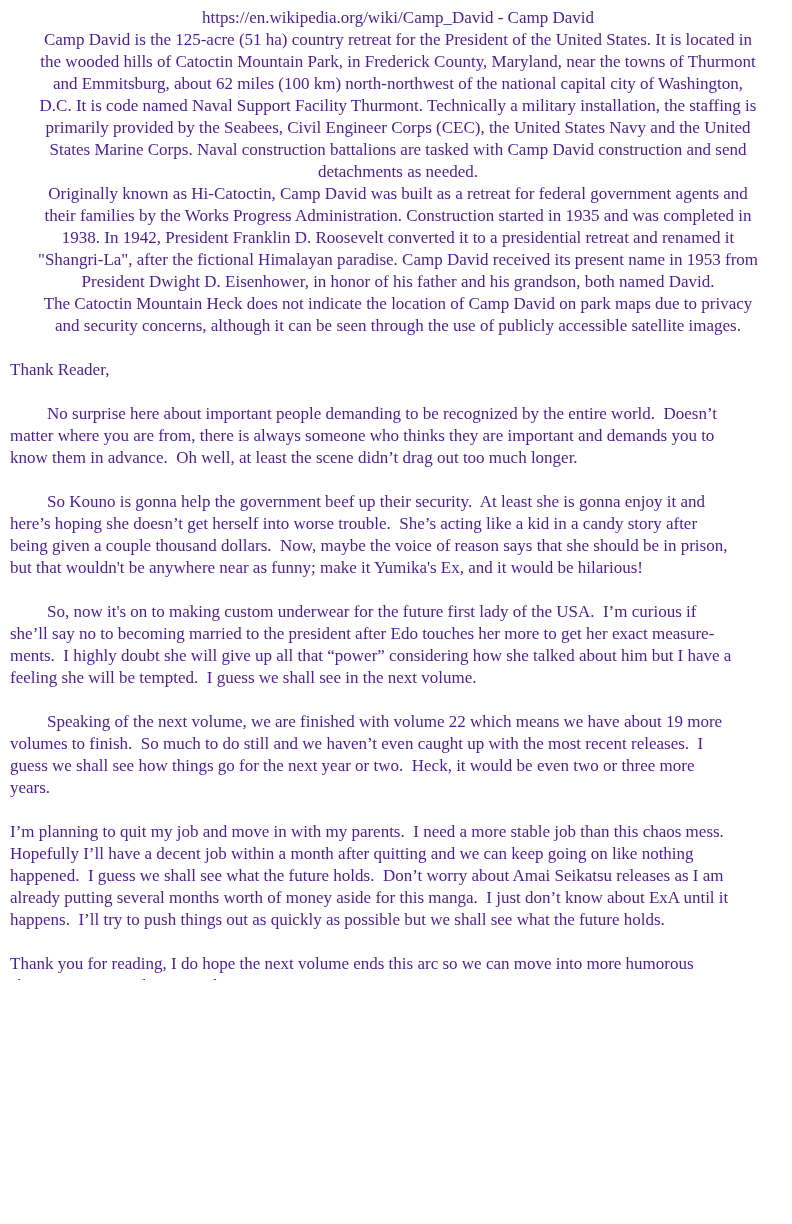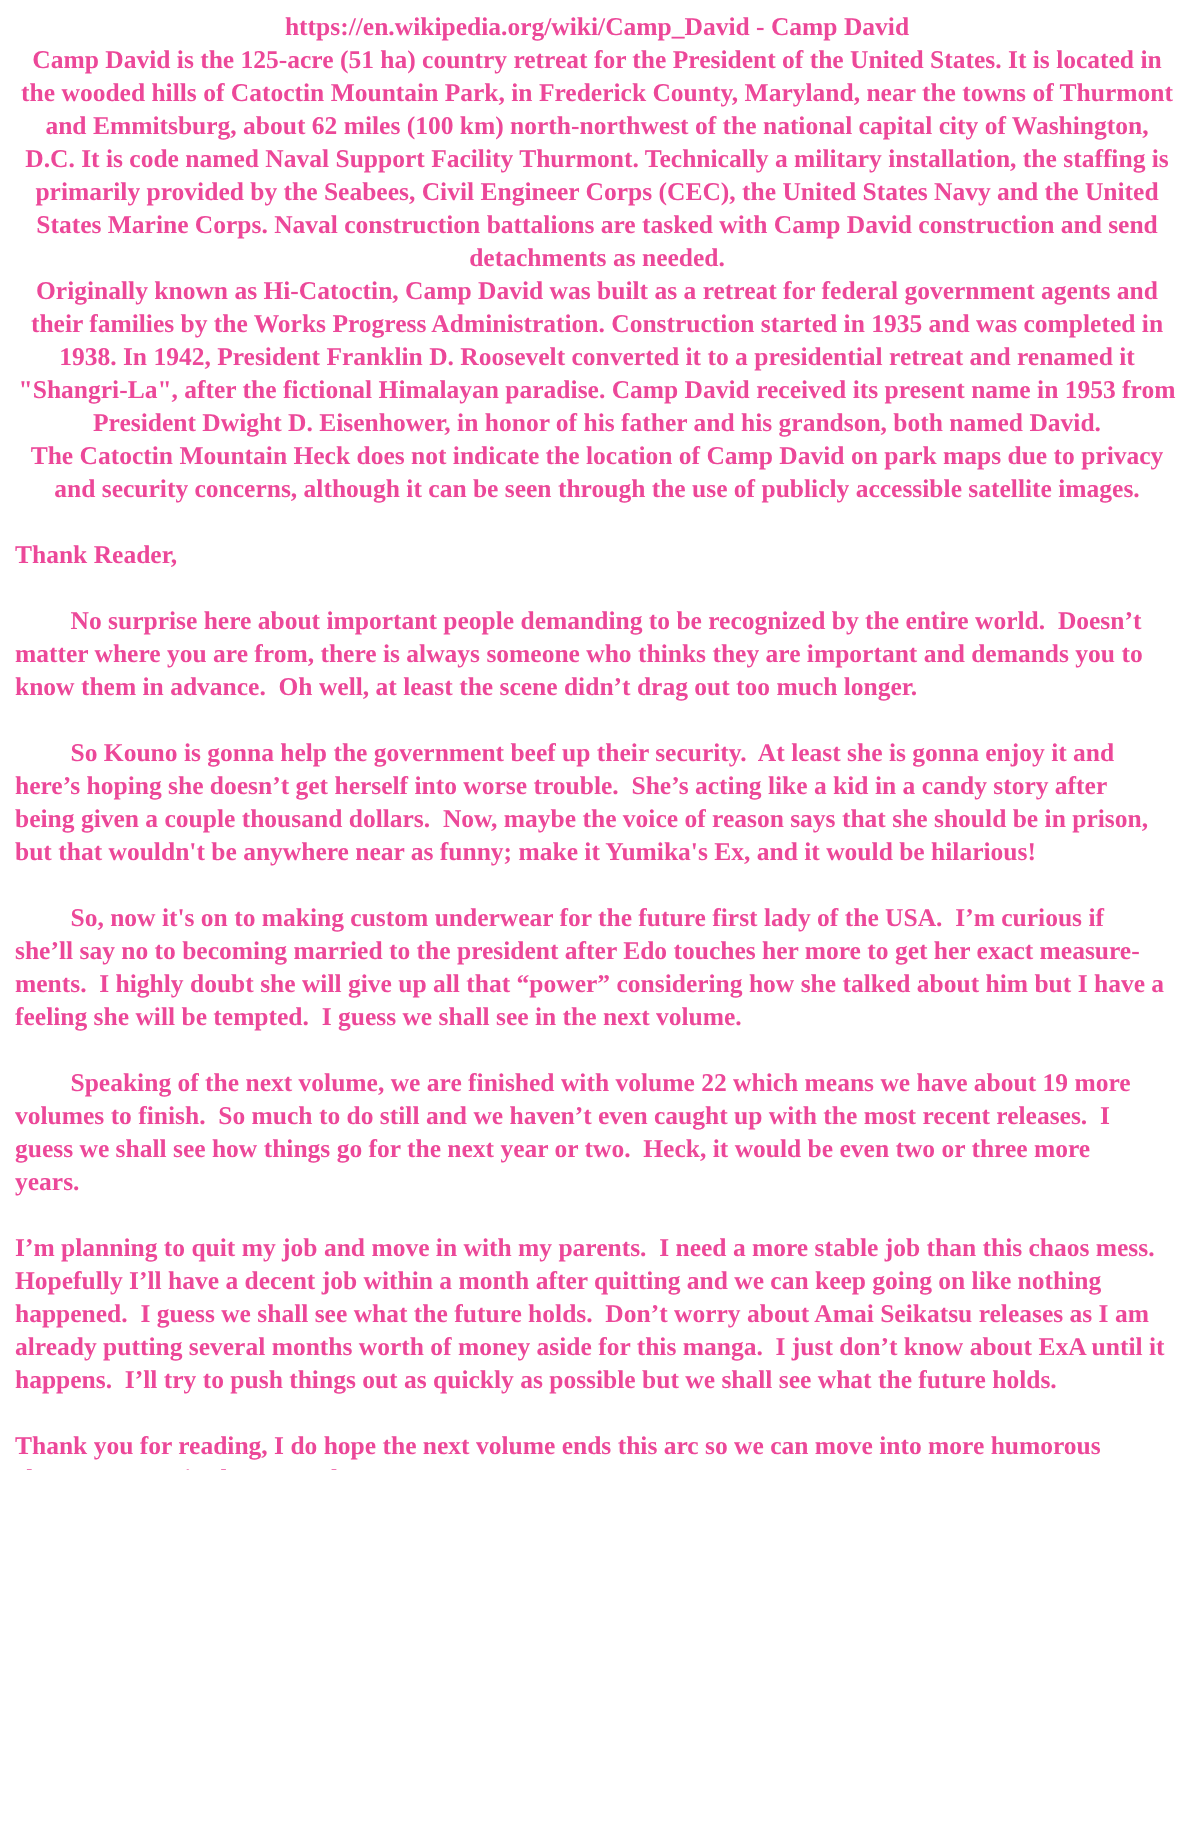--- a/index.html
+++ b/index.html
@@ -7,26 +7,25 @@
     padding: 0;
     background: #ffffff;
   }
   .page {
     position: relative;
     width: 792px;
     height: 980px;
     box-sizing: border-box;
     padding: 7px 6px 0 10px;
     background: #ffffff;
-    color: #ec4899;
+    color: #4c1d95;
     font-family: "Liberation Serif", "DejaVu Serif", serif;
     font-size: 17px;
     line-height: 22px;
     overflow: hidden;
-    font-weight: bold;
   }
   .page p {
     margin: 0;
     white-space: pre-wrap;
   }
   .center {
     text-align: center;
   }
   .gap {
     margin-top: 22px !important;

